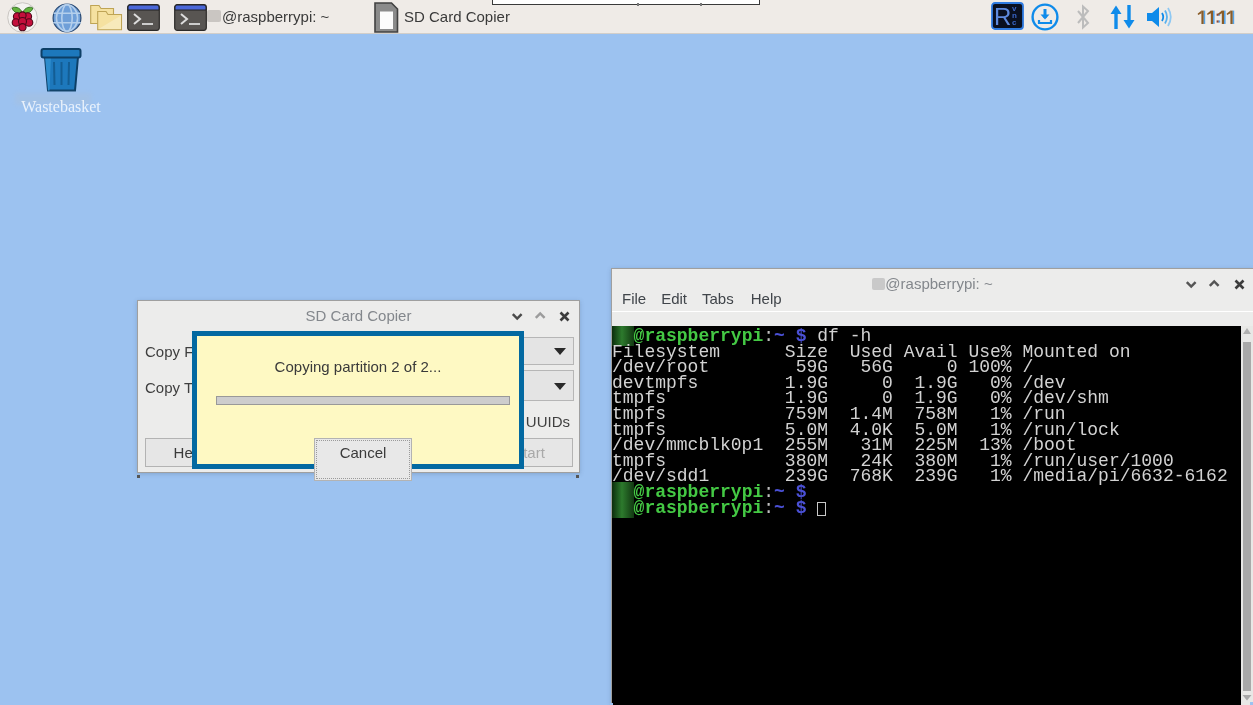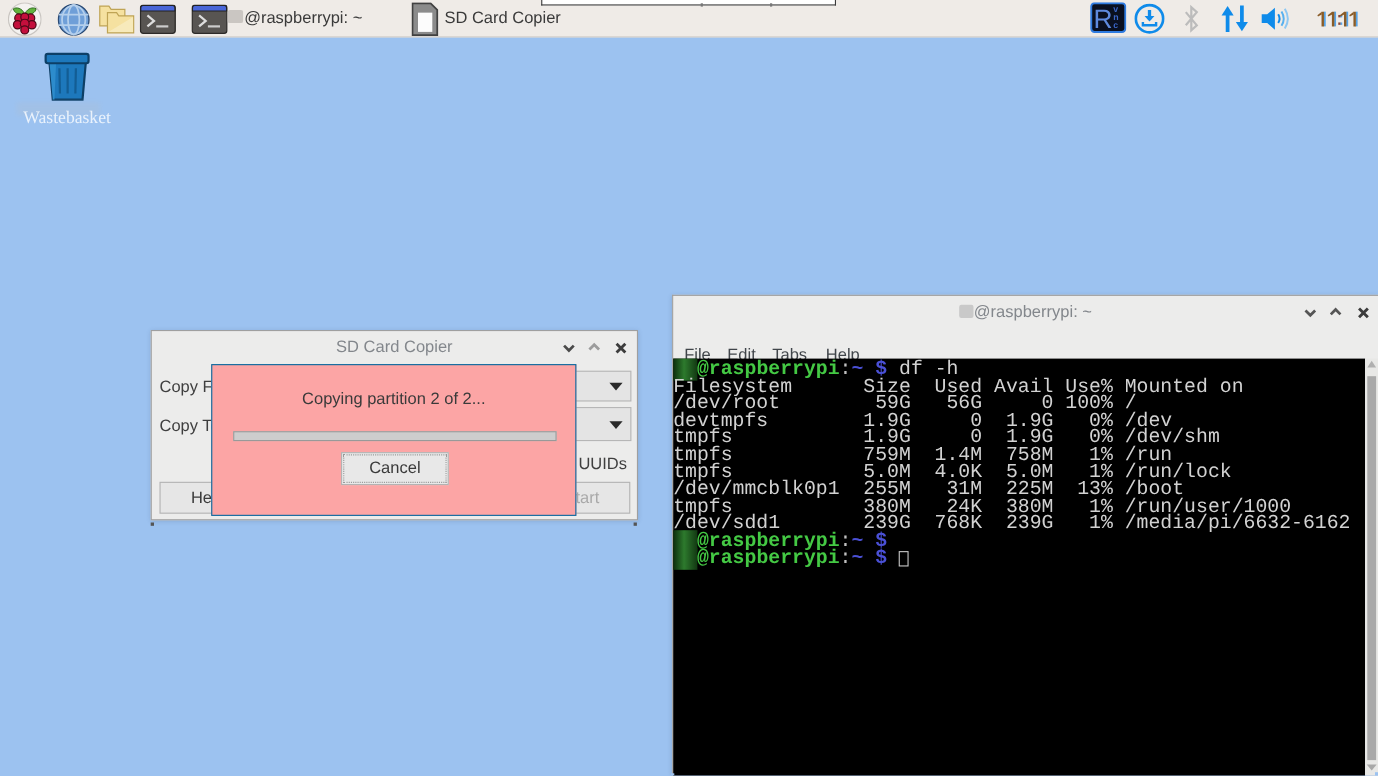--- a/index.html
+++ b/index.html
@@ -12,40 +12,40 @@
   .tbtext{font-size:15px;color:#3a3a3a;}
   
   #toprect{left:492px;top:0;width:268px;height:5px;background:#fff;
            border:1.5px solid #3a3a3a;border-top:none;box-sizing:border-box;}
   
   .win{background:#ececeb;border:1px solid #9f9f9f;box-sizing:border-box;box-shadow:0 1px 4px rgba(60,80,110,0.25);}
   .titlebar{position:absolute;left:0;top:0;right:0;height:30px;text-align:center;}
   .titletext{font-size:15px;color:#83878c;line-height:30px;}
   .wbtn{position:absolute;top:0;width:24px;height:30px;}
   
-  #dialog{left:192px;top:331px;width:332px;height:138px;background:#fca5a5;
-          border:1px solid #0369a1;box-sizing:border-box;}
+  #dialog{left:192px;top:331px;width:332px;height:138px;background:#fef9c3;
+          border:5px solid #0369a1;box-sizing:border-box;}
   #progress{position:absolute;left:19px;top:60px;width:294px;height:9px;
             background:#cdcdcd;border:1px solid #999;box-sizing:border-box;}
-  #cancelbtn{position:absolute;left:117px;top:79px;width:98px;height:30px;
+  #cancelbtn{position:absolute;left:117px;top:102px;width:98px;height:43px;
              background:#e8e8e8;border:1px solid #b3b3b3;box-sizing:border-box;
              text-align:center;}
   #cancelbtn .inner{position:absolute;left:1px;top:1px;right:1px;bottom:1px;
              border:1px dotted #9a9a9a;font-size:15px;color:#3a3a3a;line-height:24px;}
   
   .combo{position:absolute;background:#e4e4e4;border:1px solid #b6b6b6;box-sizing:border-box;}
   .combo .tri{position:absolute;right:7px;top:50%;margin-top:-3px;width:0;height:0;
               border-left:6px solid transparent;border-right:6px solid transparent;
               border-top:7px solid #2a2a2a;}
   .btn{position:absolute;background:#e6e6e6;border:1px solid #b3b3b3;box-sizing:border-box;
        font-size:15px;color:#3a3a3a;text-align:center;}
   
   #term{left:611px;top:268px;width:642px;height:437px;background:#ececeb;
         border:1px solid #9f9f9f;border-right:none;border-bottom:none;box-sizing:border-box;}
-  #term .menubar{position:absolute;left:0;top:40px;right:0;height:27px;
+  #term .menubar{position:absolute;left:0;top:16px;right:0;height:27px;
         border-bottom:1px solid #fff;box-sizing:border-box;}
   #term .menubar span{font-size:15px;color:#40454a;display:inline-block;margin-top:5px;}
   #termblack{position:absolute;left:0px;top:57px;width:629px;height:380px;background:#000;}
   #termpre{margin:0;padding:3px 0 0 0px;font-family:"Liberation Mono",monospace;
            font-size:18px;line-height:15.6px;color:#d2d2d2;white-space:pre;}
   .g{color:#44c944;font-weight:bold;}
   .bl{color:#4a50d5;font-weight:bold;}
   .wc{color:#c0c0c0;}
   .ub{background:linear-gradient(90deg,#0c2d0c,#2d7a2d 45%,#123812);}
   .cur{display:inline-block;width:8.5px;height:14px;border:1.5px solid #c8c8c8;

